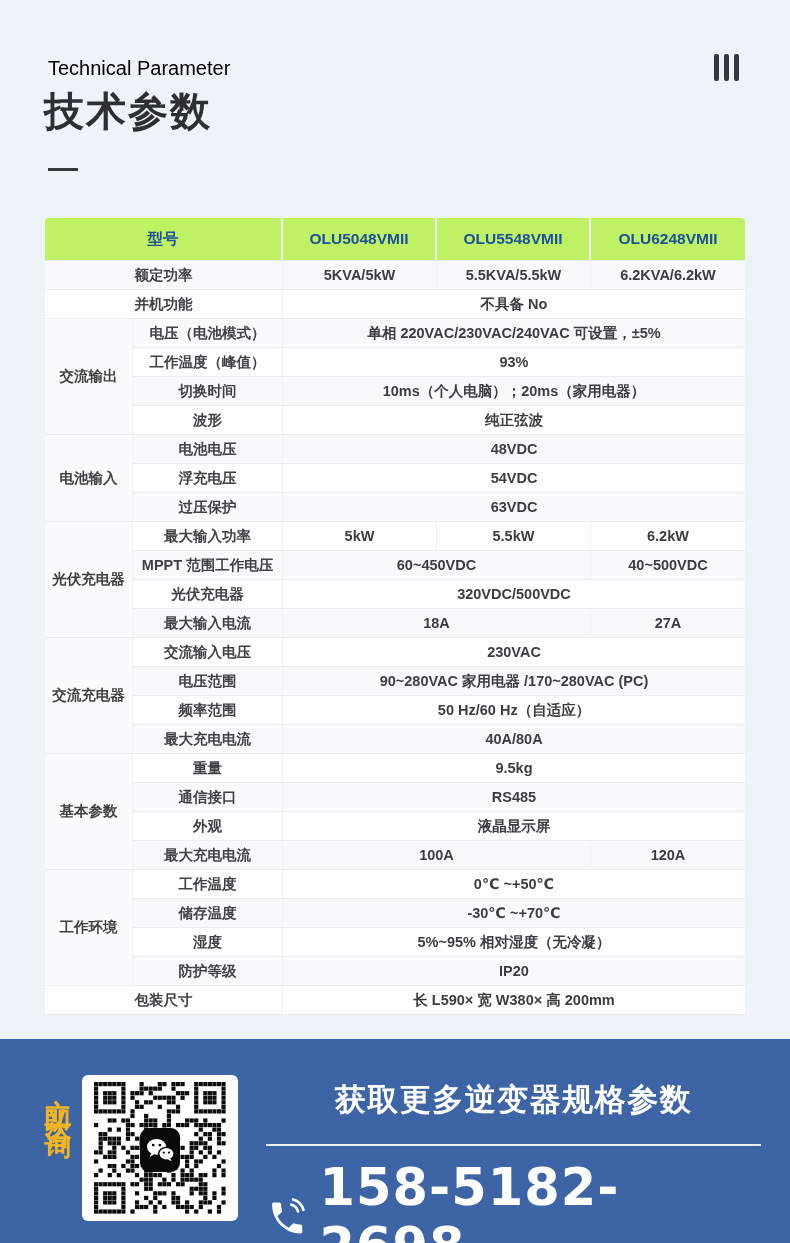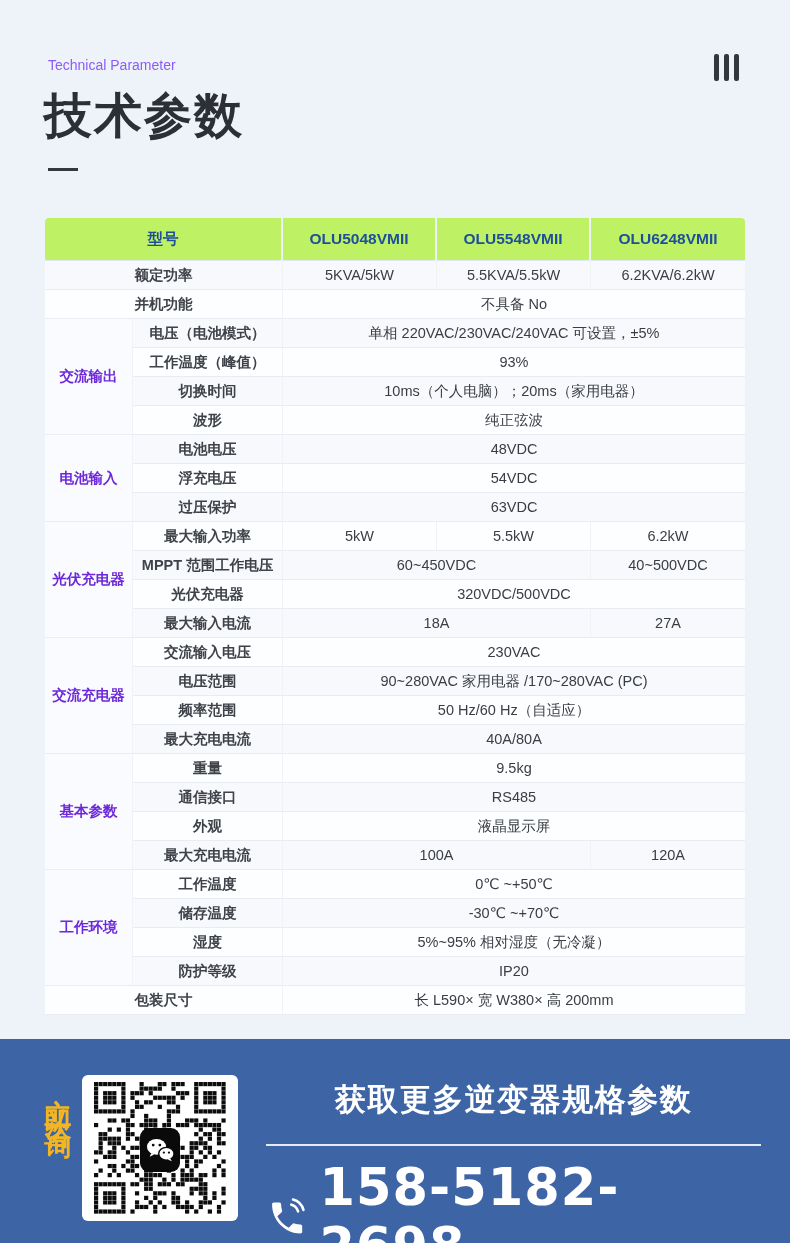--- a/index.html
+++ b/index.html
@@ -3,22 +3,22 @@
 <meta charset="utf-8">
 <style>
   * { margin:0; padding:0; box-sizing:border-box; }
   html,body { background:#d8dde6; }
   .page {
     position:relative; width:790px; height:1243px; margin:0 auto;
     background:#eef2f9; overflow:hidden;
     font-family:"Liberation Sans","DejaVu Sans",sans-serif;
   }
   
-  .subtitle { position:absolute; left:48px; top:57px; font-size:14px; font-weight:500; color:#8b5cf6; }
-  .big-title { position:absolute; left:44px; top:84px; font-size:48px; font-weight:800; color:#2c2f34; letter-spacing:2px; }
+  .subtitle { position:absolute; left:48px; top:57px; font-size:20px; font-weight:500; color:#000000; }
+  .big-title { position:absolute; left:44px; top:84px; font-size:40px; font-weight:800; color:#2c2f34; letter-spacing:2px; }
   .dash { position:absolute; left:48px; top:168px; width:30px; height:3px; background:#34373c; }
   .bars-icon { position:absolute; left:714px; top:54px; display:flex; gap:5px; }
   .bars-icon i { display:block; width:5px; height:27px; background:#33363b; border-radius:2px; }
   
   .table-wrap { position:absolute; left:45px; top:218px; width:700px; }
   table { width:700px; border-collapse:separate; border-spacing:0; table-layout:fixed; }
   th, td { text-align:center; vertical-align:middle; overflow:hidden; }
   thead th {
     height:43px; background:#bef264; color:#1d4f9c; font-size:15.5px; font-weight:700;
     border-right:2px solid #eef2f9; border-bottom:1px solid #e2e8f1;
@@ -26,23 +26,23 @@
   thead th:last-child { border-right:none;margin-left:12px; }
   thead th:first-child { border-top-left-radius:4px; }
   thead th:last-child { border-top-right-radius:4px; }
   tbody td {
     height:29px; font-size:14.5px; color:#3a3e44; background:#fdfeff;
     border-bottom:1px solid #e9edf3; border-right:1px solid #eff2f7;
     padding:0 5px; line-height:1.15;
   }
   tbody td:last-child { border-right:none; }
   tbody tr:nth-child(odd) td { background:#f7f9fc; }
-  tbody td.group { background:#fafbfe !important; font-weight:700; color:#6d28d9; }
+  tbody td.group { background:#fafbfe !important; font-weight:700; color:#404040; }
   tbody td.plabel { font-weight:700; color:#3f4349;margin-top:13px; }
-  tbody td.val { font-weight:400; }
+  tbody td.val { font-weight:700; }
   
   .footer { position:absolute; left:0; top:1039px; width:790px; height:204px; background:#3d64a5; }
   .cta {
     position:absolute; left:40px; top:38px; height:150px;
     writing-mode:vertical-lr; text-orientation:upright;
     font-size:27px; font-weight:700; color:#f3b622; letter-spacing:11px;
   }
   .qr-box {
     position:absolute; left:82px; top:36px; width:156px; height:146px;
     background:#ffffff; border-radius:6px; display:flex; align-items:center; justify-content:center;

